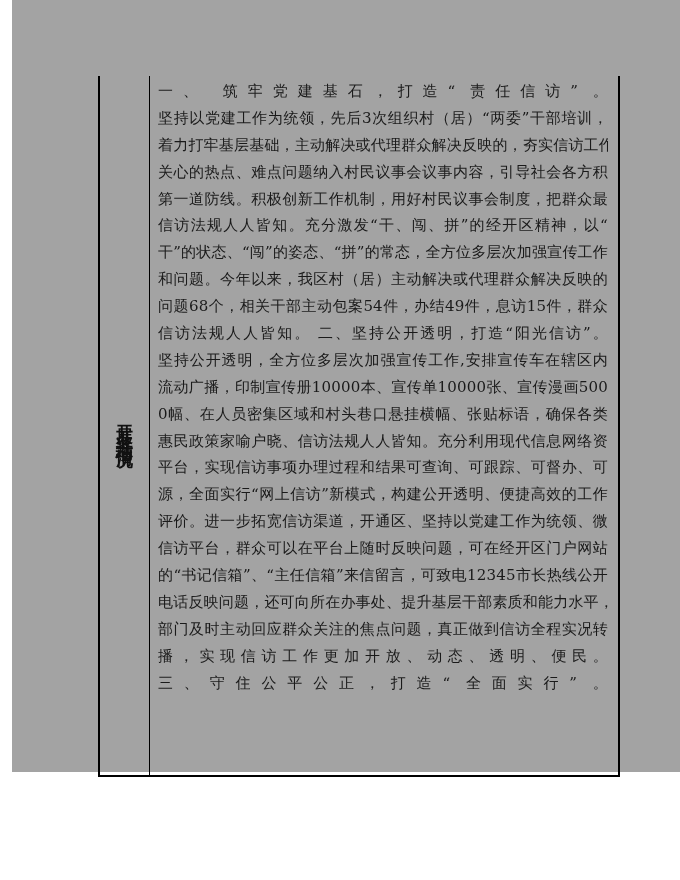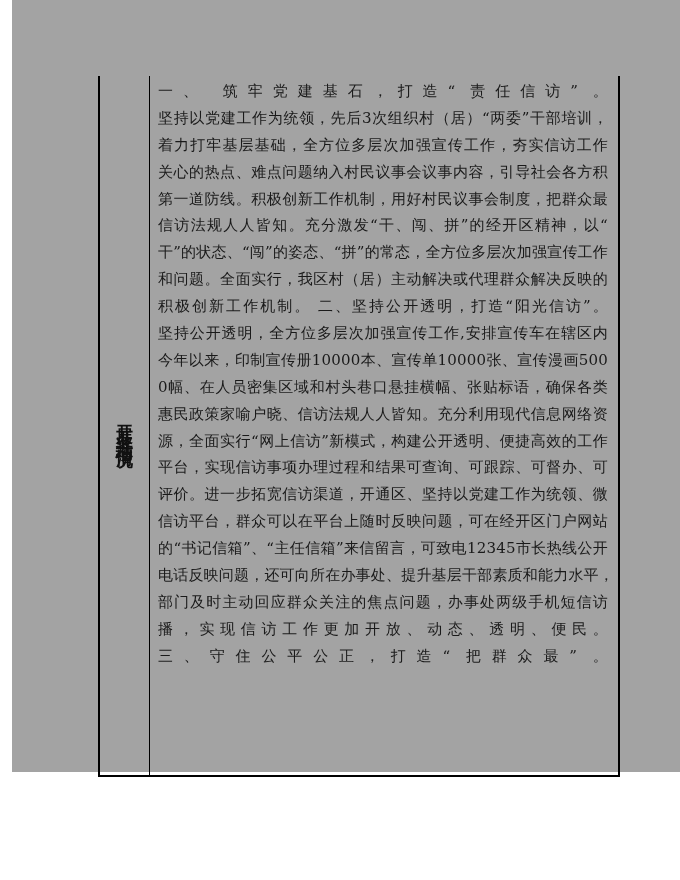--- a/index.html
+++ b/index.html
@@ -26,35 +26,36 @@
 <body>
 
 <div class="page">
   <div class="table-frame">
     <div class="label-cell">
       <span class="label-text">开展业务活动情况</span>
     </div>
     <div class="content-cell">
       <div class="line justify">一、 筑牢党建基石，打造“ 责任信访” 。</div>
       <div class="line justify">坚持以党建工作为统领，先后3次组织村（居）“两委”干部培训，</div>
-      <div class="line justify">着力打牢基层基础，全方位多层次加强宣传工作，夯实信访工作</div>
+      <div class="line justify">着力打牢基层基础，主动解决或代理群众解决反映的，夯实信访工作</div>
       <div class="line justify">关心的热点、难点问题纳入村民议事会议事内容，引导社会各方积</div>
       <div class="line justify">第一道防线。积极创新工作机制，用好村民议事会制度，把群众最</div>
       <div class="line justify">信访法规人人皆知。充分激发“干、闯、拼”的经开区精神，以“</div>
       <div class="line justify">干”的状态、“闯”的姿态、“拼”的常态，全方位多层次加强宣传工作</div>
-      <div class="line justify">和问题。全面实行，我区村（居）主动解决或代理群众解决反映的</div>
-      <div class="line justify">积极创新工作机制。 二、坚持公开透明，打造“阳光信访”。</div>
+      <div class="line justify">和问题。今年以来，我区村（居）主动解决或代理群众解决反映的</div>
+      <div class="line justify">问题68个，相关干部主动包案54件，办结49件，息访15件，群众</div>
+      <div class="line justify">信访法规人人皆知。 二、坚持公开透明，打造“阳光信访”。</div>
       <div class="line justify">坚持公开透明，全方位多层次加强宣传工作,安排宣传车在辖区内</div>
-      <div class="line justify">今年以来，印制宣传册10000本、宣传单10000张、宣传漫画500</div>
+      <div class="line justify">流动广播，印制宣传册10000本、宣传单10000张、宣传漫画500</div>
       <div class="line justify">0幅、在人员密集区域和村头巷口悬挂横幅、张贴标语，确保各类</div>
       <div class="line justify">惠民政策家喻户晓、信访法规人人皆知。充分利用现代信息网络资</div>
+      <div class="line justify">平台，实现信访事项办理过程和结果可查询、可跟踪、可督办、可</div>
       <div class="line justify">源，全面实行“网上信访”新模式，构建公开透明、便捷高效的工作</div>
-      <div class="line justify">平台，实现信访事项办理过程和结果可查询、可跟踪、可督办、可</div>
       <div class="line justify">评价。进一步拓宽信访渠道，开通区、坚持以党建工作为统领、微</div>
       <div class="line justify">信访平台，群众可以在平台上随时反映问题，可在经开区门户网站</div>
       <div class="line justify">的“书记信箱”、“主任信箱”来信留言，可致电12345市长热线公开</div>
       <div class="line justify">电话反映问题，还可向所在办事处、提升基层干部素质和能力水平，</div>
-      <div class="line justify">部门及时主动回应群众关注的焦点问题，办事处两级手机短信访</div>
+      <div class="line justify">部门及时主动回应群众关注的焦点问题，真正做到信访全程实况转</div>
       <div class="line justify">播，实现信访工作更加开放、动态、透明、便民。</div>
-      <div class="line justify">三、守住公平公正，打造“ 把群众最” 。</div>
+      <div class="line justify">三、守住公平公正，打造“ 全面实行” 。</div>
     </div>
   </div>
 </div>
 
 </body></html>

